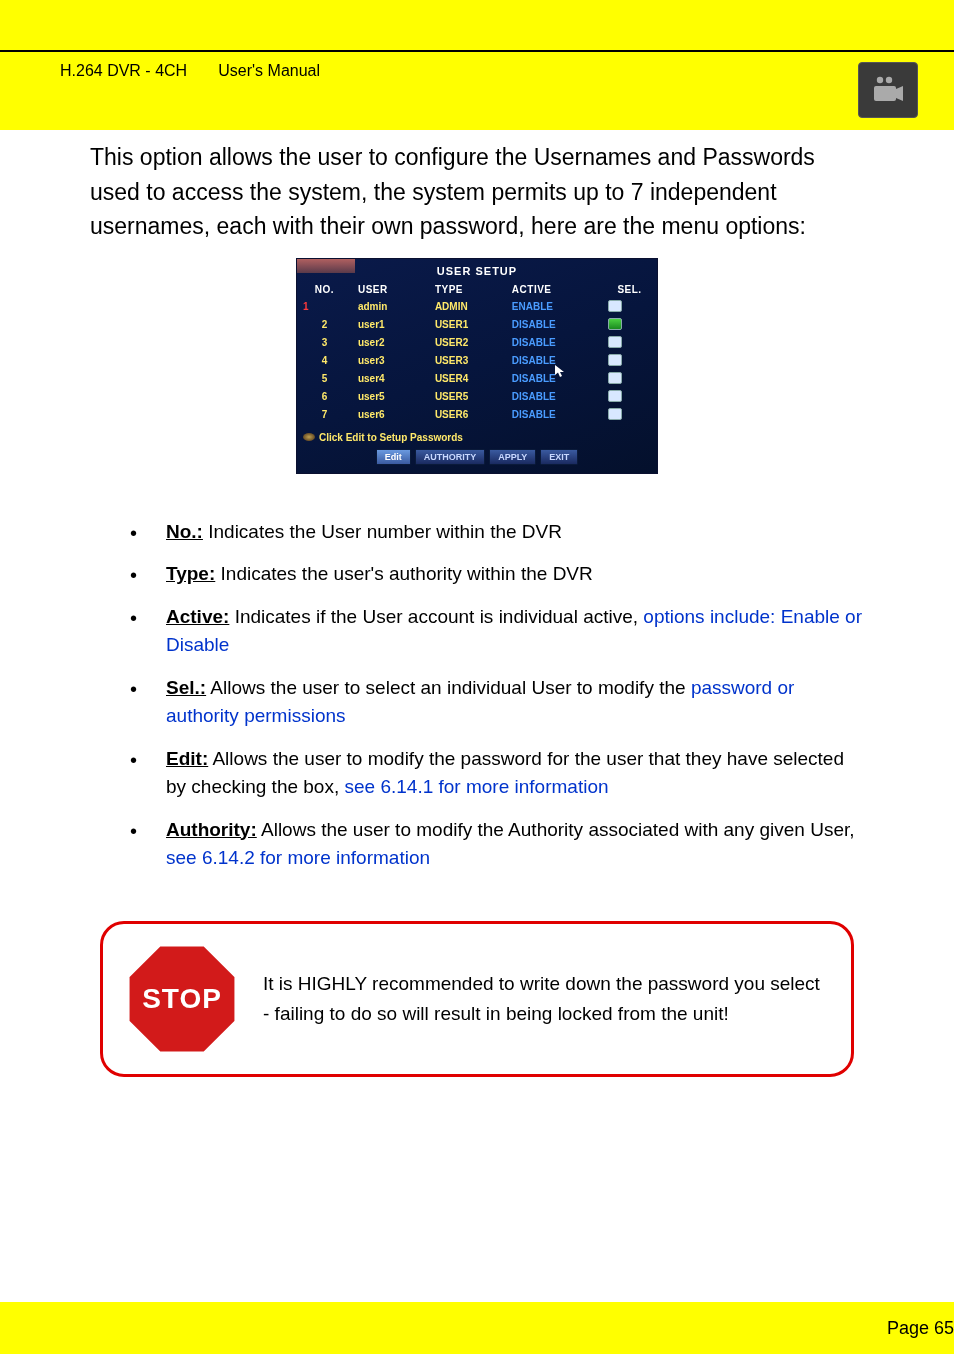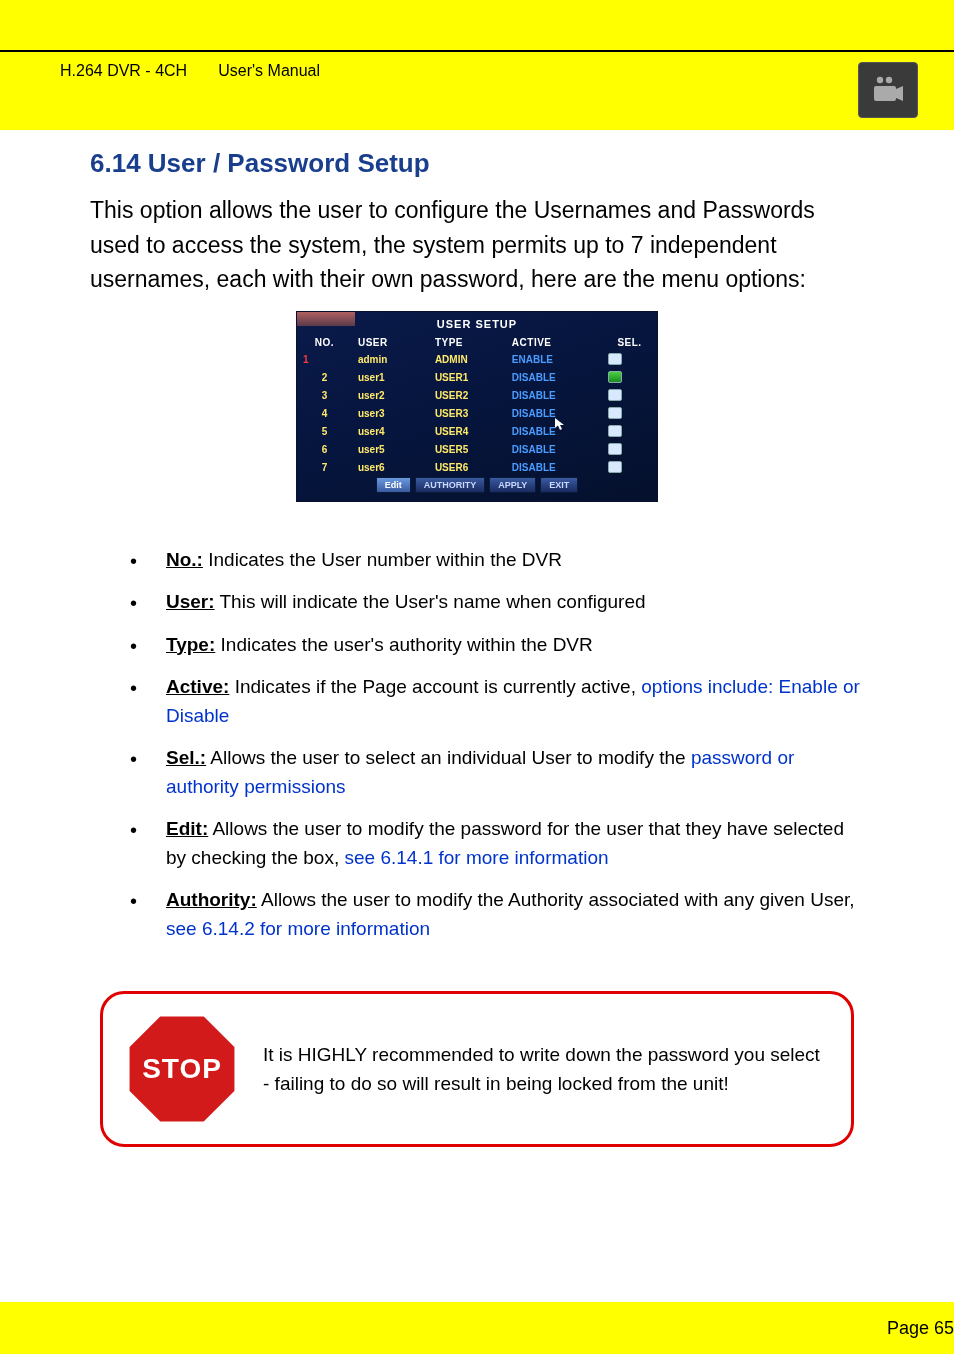--- a/index.html
+++ b/index.html
@@ -257,25 +257,20 @@
       <svg viewBox="0 0 34 30">
         <circle cx="9" cy="5" r="3.2"></circle>
         <circle cx="18" cy="5" r="3.2"></circle>
         <rect x="3" y="11" width="22" height="15" rx="2"></rect>
         <polygon points="25,14 32,11 32,26 25,23"></polygon>
       </svg>
     </div>
   </div>
 
   <div class="body">
-    <h2 class="section-num">
-      <span>6.14</span>
-      <span> </span>
-      <span>User / Password Setup</span>
-    </h2>
     <p class="lead">This option allows the user to configure the Usernames and Passwords used to access the system, the system permits up to 7 independent usernames, each with their own password, here are the menu options:</p>
 
     <div class="dvr">
       <div class="dvr-gradtab"></div>
       <div class="dvr-title">USER SETUP</div>
       <table>
         <thead>
           <tr>
             <th class="c">NO.</th>
             <th>USER</th>
@@ -334,33 +329,33 @@
               <td class="act">DISABLE</td>
               <td class="sel"><span class="chk"></span></td>
             </tr>
           </tbody>
       </table>
       <div class="cursor">
         <svg viewBox="0 0 10 12">
             <polygon points="0,0 0,10 3,7.5 5,12 7,11 5,7 9,7"></polygon>
           </svg>
       </div>
+      <div class="dvr-hint">Click Edit to Setup Passwords</div>
       <div class="dvr-btnrow">
         <div class="dvr-btn lit">Edit</div>
         <div class="dvr-btn">AUTHORITY</div>
         <div class="dvr-btn">APPLY</div>
         <div class="dvr-btn">EXIT</div>
       </div>
     </div>
 
     <ul class="defs" id="defs-list">
         <li><span class="term">No.:</span><span class="cont"> Indicates the User number within the DVR</span></li>
-        <li><span class="term">User:</span><span class="cont"> This will indicate the User's name when configured</span></li>
         <li><span class="term">Type:</span><span class="cont"> Indicates the user's authority within the DVR</span></li>
-        <li><span class="term">Active:</span><span class="cont"> Indicates if the Page account is currently active, </span><span class="cont col-blue">options include: Enable or Disable</span></li>
+        <li><span class="term">Active:</span><span class="cont"> Indicates if the User account is individual active, </span><span class="cont col-blue">options include: Enable or Disable</span></li>
         <li><span class="term">Sel.:</span><span class="cont"> Allows the user to select an individual User to modify the </span><span class="cont col-blue">password or authority permissions</span></li>
         <li><span class="term">Edit:</span><span class="cont"> Allows the user to modify the password for the user that they have selected by checking the box, </span><span class="cont col-blue">see 6.14.1 for more information</span></li>
         <li><span class="term">Authority:</span><span class="cont"> Allows the user to modify the Authority associated with any given User, </span><span class="cont col-blue">see 6.14.2 for more information</span></li>
       </ul>
 
     <div class="stopbox">
       <div class="stop-sign">
         <svg viewBox="0 0 100 100">
           <polygon points="30,2 70,2 98,30 98,70 70,98 30,98 2,70 2,30" fill="#d21a1a" stroke="#fff" stroke-width="4"></polygon>
         </svg>

